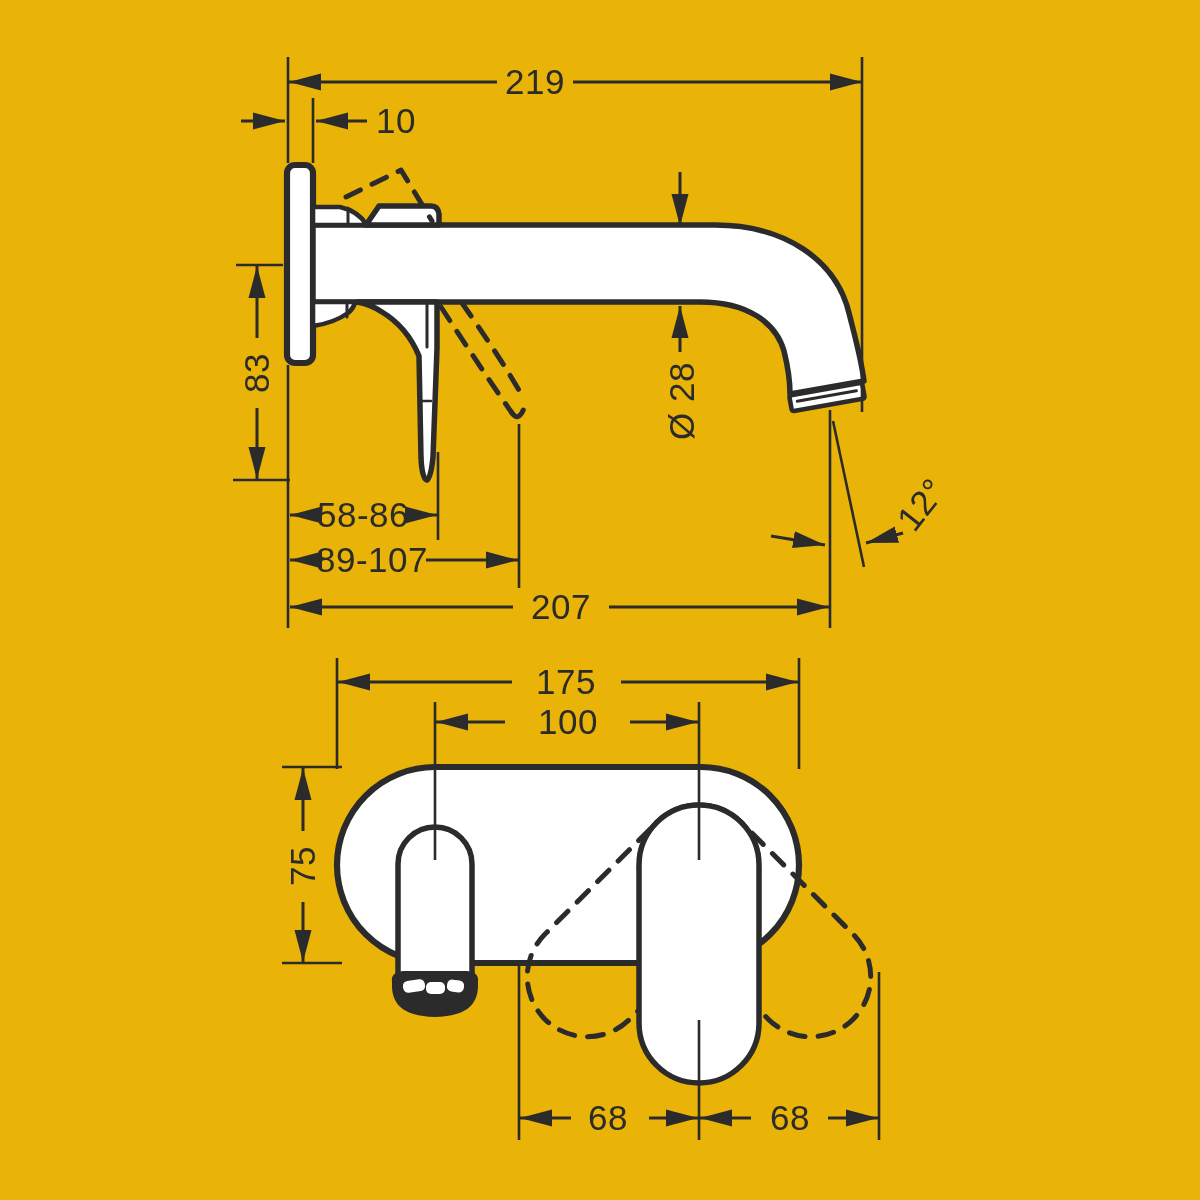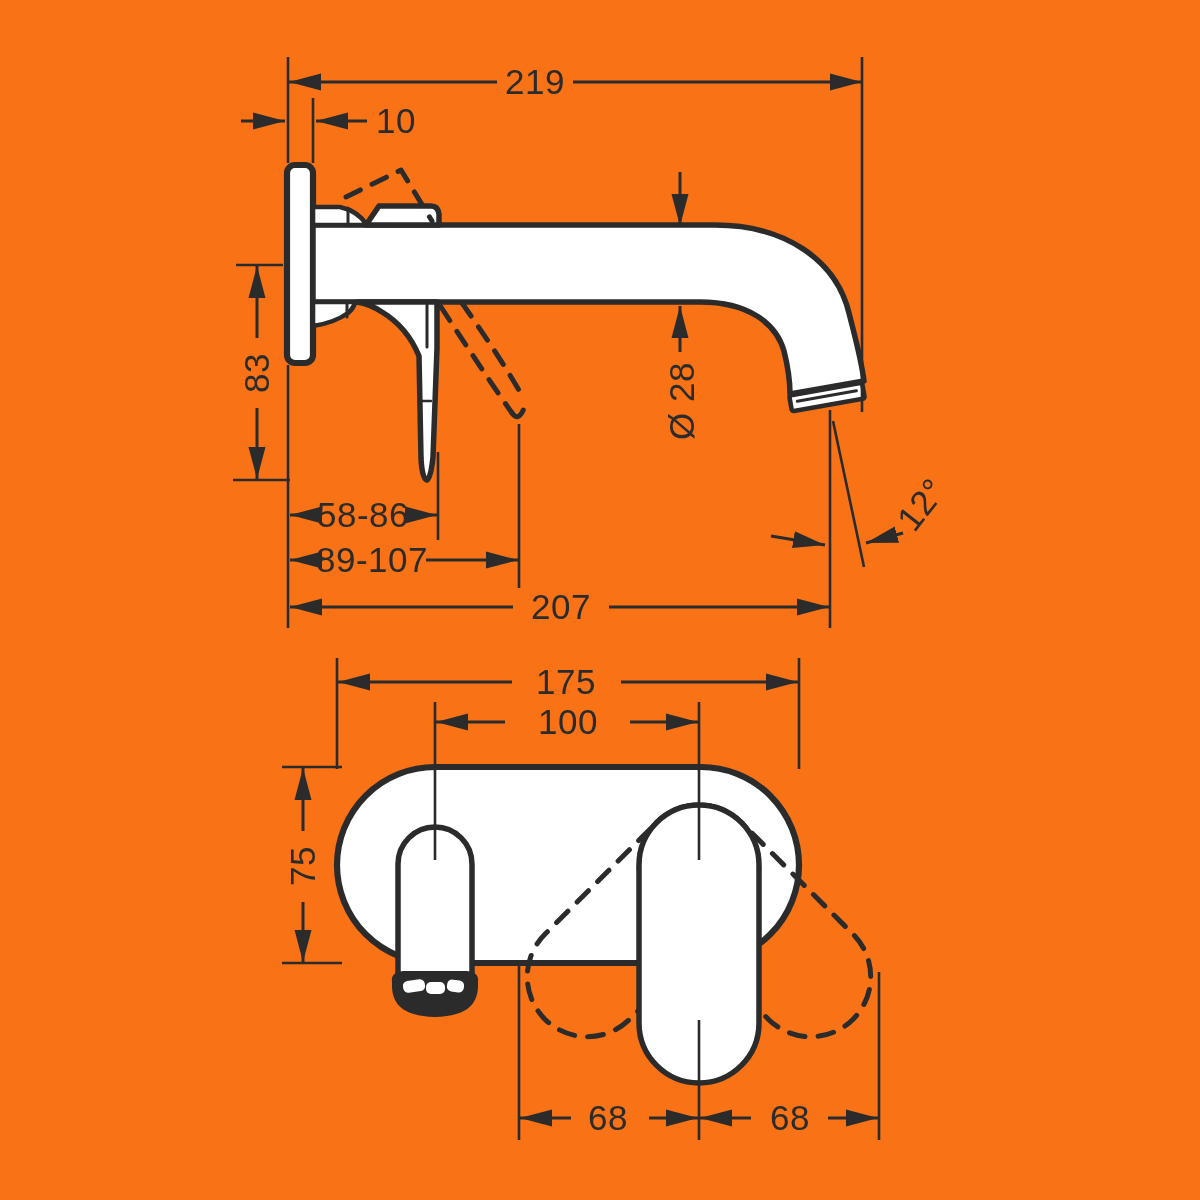--- a/index.html
+++ b/index.html
@@ -1,17 +1,17 @@
 <!DOCTYPE html>
 <html style="--ink: #2b2b2b;"><head>
 <meta charset="utf-8">
 <style>
   html,body{margin:0;padding:0;background:#fff;}
   body{font-family:"Liberation Sans",sans-serif;}
-  .canvas{width:1200px;height:1200px;margin:0 auto;background:#f97316;position:relative;}
+  .canvas{width:1200px;height:1200px;margin:0 auto;background:#eab308;position:relative;}
   svg{display:block;}
   .obj{fill:#fff;stroke:var(--ink,#2b2b2b);stroke-width:5.5;stroke-linejoin:round;stroke-linecap:round;}
   .obj-thick{stroke-width:6.2;}
   .obj-mid{stroke-width:4.6;}
   .detail{fill:none;stroke:var(--ink,#2b2b2b);stroke-width:3;stroke-linecap:round;}
   .detail-thin{stroke-width:2.5;}
   .dash{fill:none;stroke:var(--ink,#2b2b2b);stroke-width:5;stroke-dasharray:16 13;stroke-linecap:round;stroke-linejoin:round;}
   .dim{fill:none;stroke:var(--ink,#2b2b2b);stroke-width:3;}
   .ext{fill:none;stroke:var(--ink,#2b2b2b);stroke-width:2.6;}
   .lbl{font-family:"Liberation Sans",sans-serif;font-size:35px;fill:var(--ink,#2b2b2b);text-anchor:middle;letter-spacing:.5px;}

